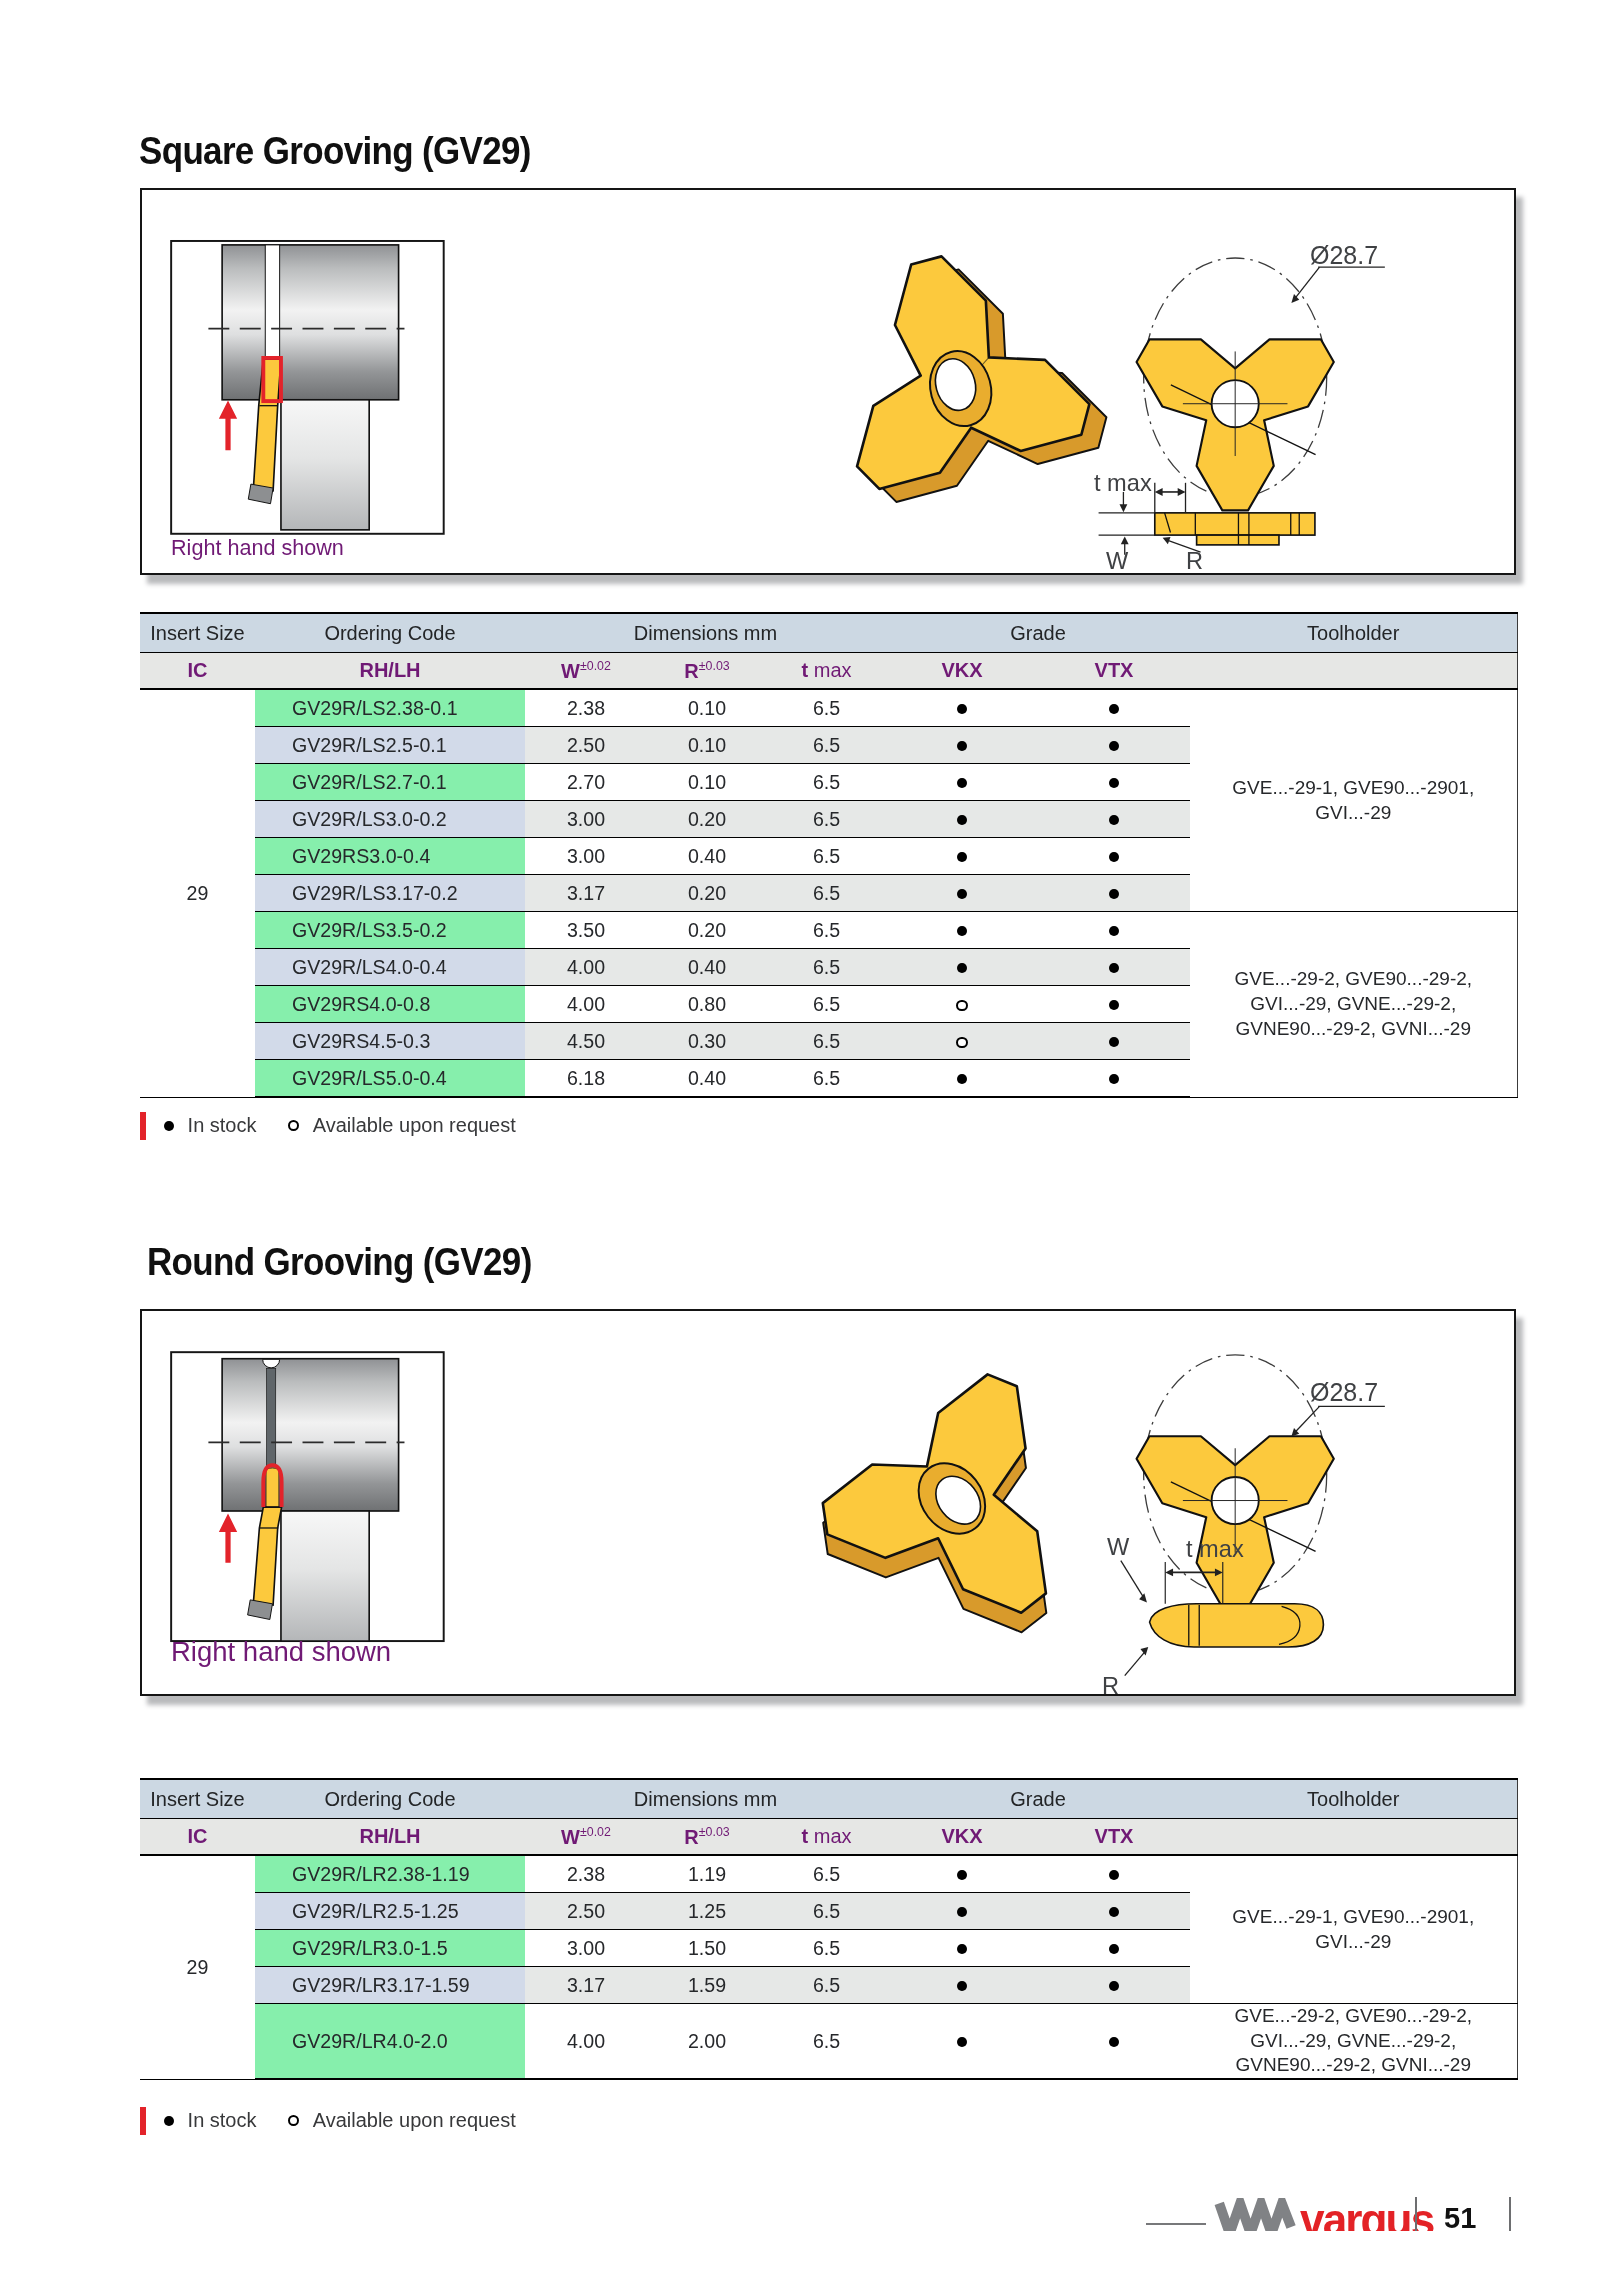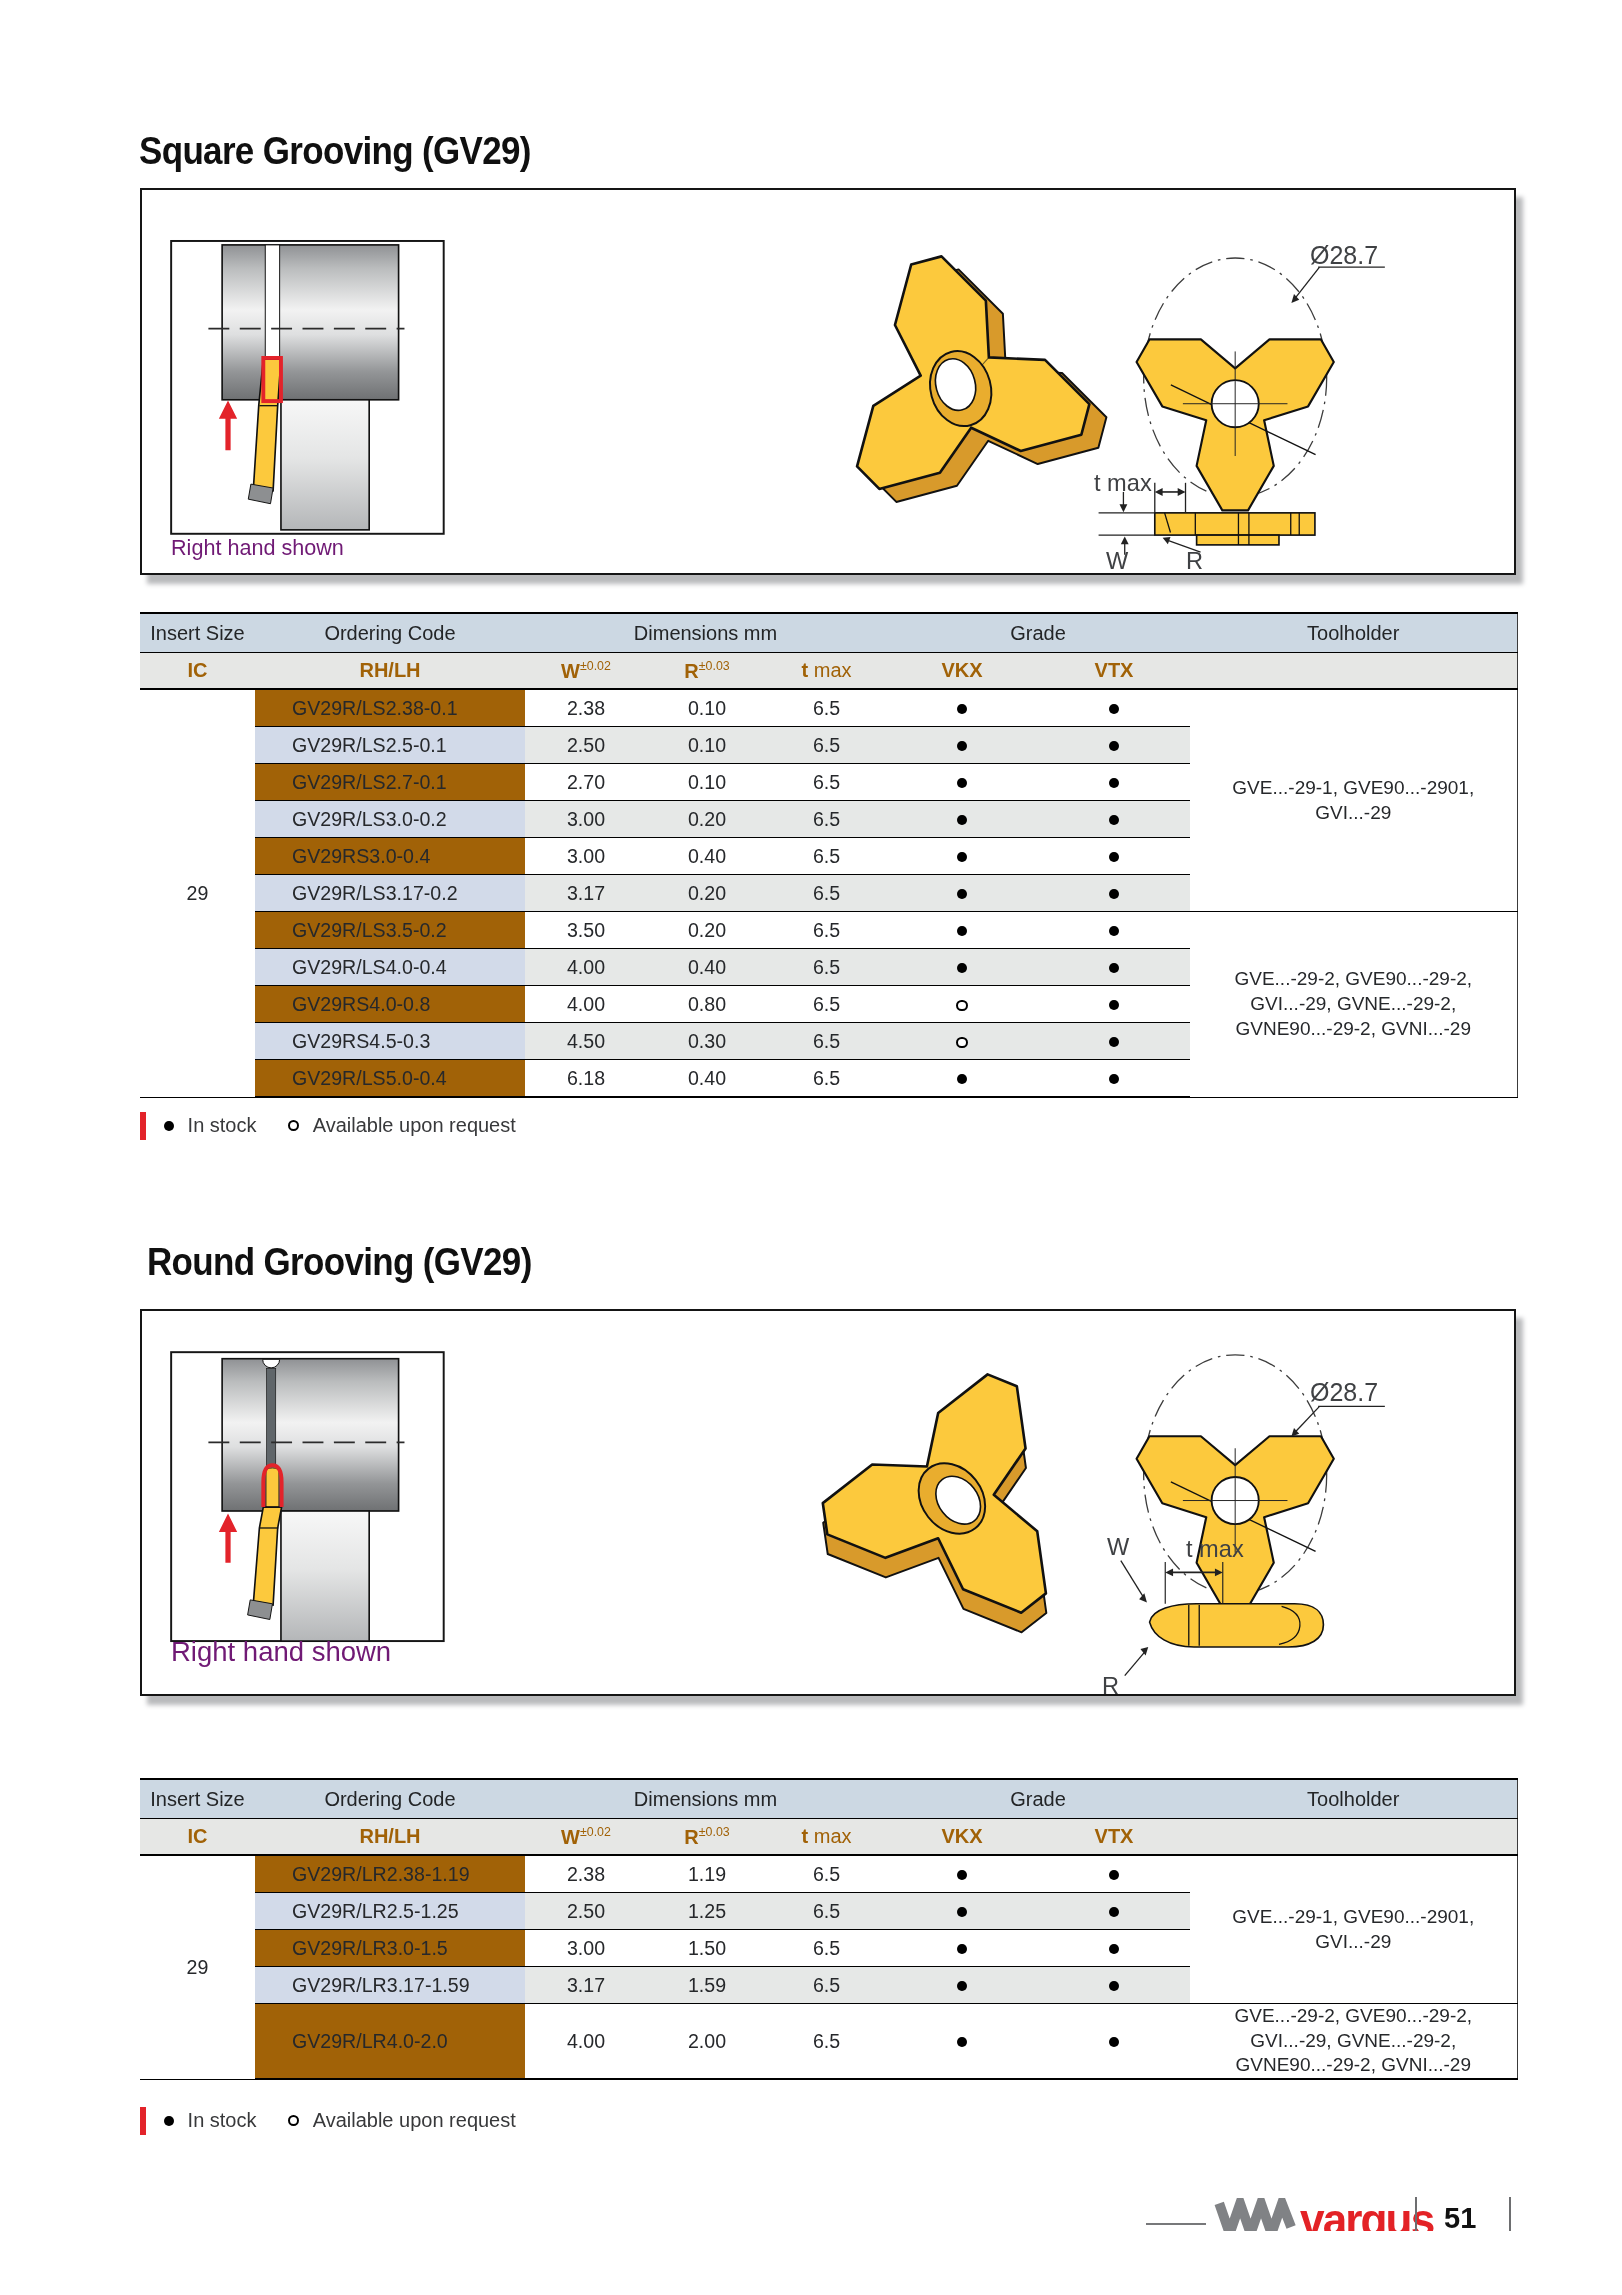--- a/index.html
+++ b/index.html
@@ -22,27 +22,27 @@
   .lab-tmax1{left:1186px;top:1536px;} .lab-r1{left:1102px;top:1673px;}
   .lab-note1{left:171px;top:1636px;font-size:27.5px;}
   .tablehost{position:absolute;left:140px;}
   .tp0{top:612px;} .tp1{top:1778px;}
   table.ptable{border-collapse:collapse;table-layout:fixed;width:1375px;background:#fff;
                font-size:19.6px;color:#26282b;border-top:2.6px solid #000;}
   .ptable th,.ptable td{padding:0;font-weight:400;}
   .ptable thead tr.r1 th{height:38px;background:#ccd8e3;font-size:20px;color:#232527;
                          border-bottom:1.3px solid #000;}
   .ptable thead tr.r2 th{height:35px;background:#e6e7e5;font-size:20px;font-weight:700;
-                         color:#a16207;border-bottom:2.6px solid #000;}
+                         color:#701a75;border-bottom:2.6px solid #000;}
   .ptable thead th.dk{background:#b3b5b4;}
   .ptable sup{font-size:12.4px;font-weight:400;}
   .ptable thead .mx{font-weight:400;}
   .ptable tbody td{height:36px;border-bottom:1.3px solid #000;text-align:center;background:#fff;}
   .ptable tbody tr:last-child td{border-bottom:2.6px solid #000;}
-  .ptable td.code{text-align:left;padding-left:37px;background:#a16207;}
+  .ptable td.code{text-align:left;padding-left:37px;background:#86efac;}
   .ptable tr.st td.code{background:#d2dae9;}
   .ptable tr.st td.num,.ptable tr.st td.gc{background:#e6e8e7;}
   .ptable td.tool{background:#fff;font-size:19px;line-height:1.3;padding:0 9.2px;
                   border-right:1.3px solid #3a3a3a;}
   .ptable th.last{border-right:1.3px solid #3a3a3a;}
   [data-table="1"] tbody tr:last-child td{height:73px;}
   .dot{display:inline-block;width:9.8px;height:9.8px;border-radius:50%;background:#000;vertical-align:middle;}
   .ring{display:inline-block;width:7.2px;height:7.2px;border-radius:50%;border:2px solid #000;
         background:#fff;vertical-align:middle;}
   .legend{position:absolute;left:140px;display:flex;align-items:center;gap:14px;

